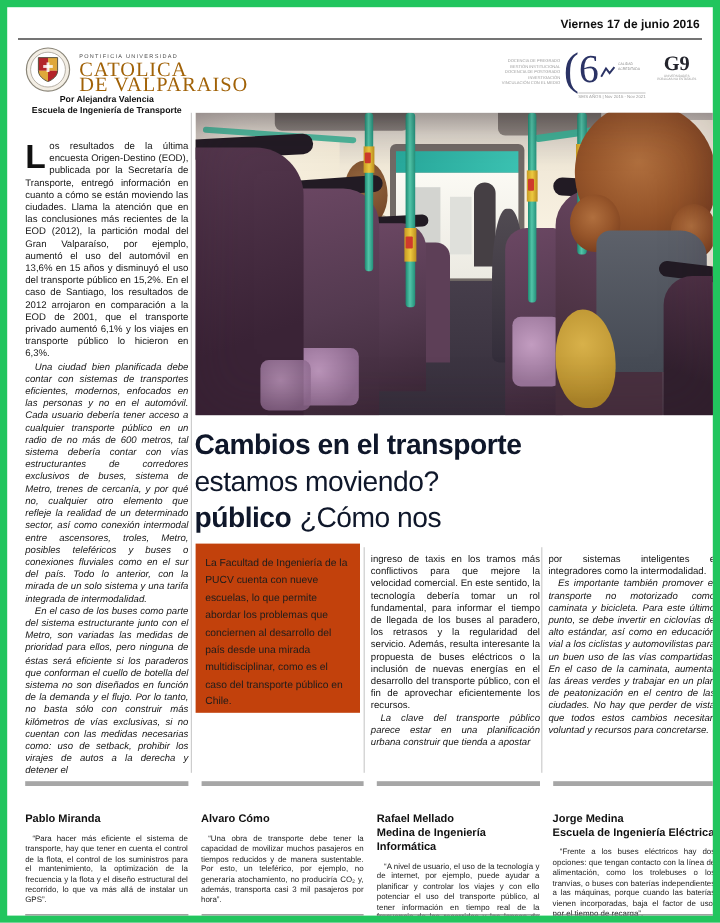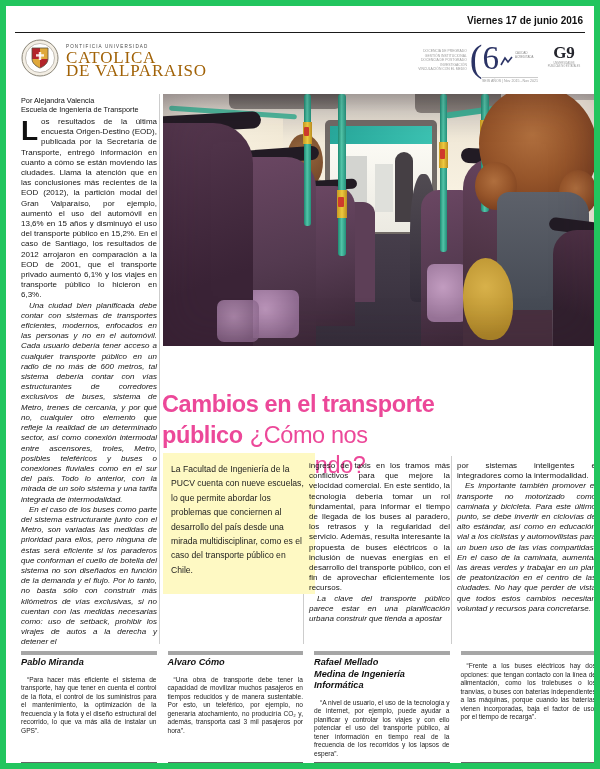--- a/index.html
+++ b/index.html
@@ -19,38 +19,38 @@
   .acc-small{text-align:right;font-size:3.4px;line-height:4.6px;color:#9a9a9a;margin-top:7px;}
   .acc-paren{font-family:"Liberation Serif",serif;font-size:38px;line-height:32px;color:#2b3365;margin-left:3px;}
   .acc-six{font-family:"Liberation Serif",serif;font-size:33px;line-height:33px;color:#2b3365;}
   .acc-mark{margin:11px 0 0 1px;}
   .acc-cal{width:23px;font-size:2.9px;line-height:3.8px;color:#8b8b8b;margin:10px 0 0 2px;}
   .acc-caption{font-size:3.6px;color:#999;border-top:1px solid #ccc;padding-top:1px;margin-top:2px;}
   .g9col{display:flex;flex-direction:column;align-items:center;margin-top:3px;}
   .g9{font-family:"Liberation Serif",serif;font-weight:bold;font-size:17px;line-height:16px;color:#23242c;}
   .g9sub{width:34px;font-size:2.6px;line-height:3.4px;color:#999;text-align:center;margin-top:1px;}
   
-  .byline{position:absolute;top:90px;left:15px;width:136px;text-align:left;font-size:7.3px;font-weight:normal;line-height:9.2px;color:#111;}
+  .byline{position:absolute;top:72px;left:15px;width:136px;text-align:center;font-size:7.3px;font-weight:bold;line-height:9.2px;color:#111;}
   .colbody{font-size:8px;line-height:10.2px;text-align:justify;color:#161616;}
   .colbody p{margin:0;}
   .colbody p.ind{text-indent:8px;font-style:italic;}
   .col1{position:absolute;top:111px;left:15px;width:136px;}
   .col3{position:absolute;top:455px;left:303px;width:141px;}
   .col4{position:absolute;top:455px;left:451px;width:139px;}
   .dc{float:left;font-size:28px;line-height:24px;font-weight:bold;padding:2px 3px 0 0;color:#111;}
   .vsep{position:absolute;width:1px;background:#cdcdcd;}
-  .headline{position:absolute;left:156px;top:349px;width:320px;font-size:23.5px;line-height:30.5px;letter-spacing:-.4px;font-weight:normal;color:#ec4899;margin-top:34px;}
+  .headline{position:absolute;left:156px;top:349px;width:320px;font-size:23.5px;line-height:30.5px;letter-spacing:-.4px;font-weight:normal;color:#0f172a;}
   .headline .b{font-weight:bold;}
   .headline .gap{margin-left:7px;}
-  .pq{position:absolute;left:157px;top:447px;width:152px;height:141px;background:#fef9c3;padding:9px 8px;font-size:8.6px;line-height:14.4px;color:#1c1c1c;}
+  .pq{position:absolute;left:157px;top:447px;width:137px;height:141px;background:#c2410c;padding:9px 8px;font-size:8.6px;line-height:14.4px;color:#1c1c1c;}
   
   .experts{position:absolute;left:15px;top:645px;width:575px;display:grid;grid-template-columns:repeat(4,1fr);gap:11px;}
   .card{position:relative;height:113px;}
   .cbar{height:4px;background:#a6a6a6;}
-  .cname{margin-top:2px;font-size:9.2px;font-weight:bold;line-height:11.6px;color:#111;font-style:italic;}
+  .cname{margin-top:22px;font-size:9.2px;font-weight:bold;line-height:11.6px;color:#111;}
   .cquote{margin-top:7px;font-size:6.6px;line-height:8.5px;text-align:justify;text-indent:6px;color:#222;}
   .crule{position:absolute;bottom:1px;left:0;right:0;height:1px;background:#666;}
   
   .photo{position:absolute;left:157px;top:88px;width:433px;height:252px;overflow:hidden;
          background:linear-gradient(180deg,#b5afa9 0%,#d9d3c9 7%,#f1e9d8 18%,#f8f1e1 38%,#e6d5c7 52%,#967f87 65%,#63505e 80%,#4d3d4b 100%);}
   .ph{position:absolute;}
   .seat{position:absolute;background:linear-gradient(165deg,#6b4763,#543a50 55%,#3d2939);}
   .handle{position:absolute;background:#221b24;border-radius:9px;}
   .pole{position:absolute;background:linear-gradient(90deg,#1e8a72,#52c4a8 45%,#23907a);border-radius:3px;}
   .band{position:absolute;left:-1px;right:-1px;background:linear-gradient(90deg,#c79a22,#edc93f 50%,#bd8f1e);}
@@ -196,22 +196,22 @@
     <div class="ph" style="left:334px;top:98px;width:92px;height:118px;background:linear-gradient(180deg,#5d616a,#454a54);border-radius:12px 22px 0 0;"></div>
     <div class="ph" style="left:300px;top:164px;width:50px;height:82px;background:radial-gradient(circle at 45% 35%,#d8b14a,#b28a28 80%);border-radius:45% 55% 40% 50%;"></div>
     <div class="handle" style="left:386px;top:126px;width:54px;height:13px;transform:rotate(7deg);"></div>
     <div class="seat" style="left:390px;top:136px;width:46px;height:116px;border-radius:24px 6px 0 0;background:linear-gradient(200deg,#503247,#31202e 70%);"></div>
 
     <div class="ph" style="left:0;top:0;right:0;bottom:0;box-shadow:inset 0 0 46px rgba(46,26,38,.28);"></div>
   </div>
 
   <h1 class="headline">
     <div><span class="b">Cambios en el transporte</span></div>
+    <div><span>estamos moviendo?</span></div>
     <div><span class="b">público</span><span class="gap">¿Cómo nos</span></div>
-    <div><span>estamos moviendo?</span></div>
   </h1>
 
   <div class="pq">La Facultad de Ingeniería de la PUCV cuenta con nueve escuelas, lo que permite abordar los problemas que conciernen al desarrollo del país desde una mirada multidisciplinar, como es el caso del transporte público en Chile.</div>
 
   <div class="col3 colbody">
     <p>ingreso de taxis en los tramos más conflictivos para que mejore la velocidad comercial. En este sentido, la tecnología debería tomar un rol fundamental, para informar el tiempo de llegada de los buses al paradero, los retrasos y la regularidad del servicio. Además, resulta interesante la propuesta de buses eléctricos o la inclusión de nuevas energías en el desarrollo del transporte público, con el fin de aprovechar eficientemente los recursos.</p>
     <p class="ind">La clave del transporte público parece estar en una planificación urbana construir que tienda a apostar</p>
   </div>
   <div class="col4 colbody">
     <p>por sistemas inteligentes e integradores como la intermodalidad.</p>
@@ -239,18 +239,22 @@
       <div class="cbar"></div>
       <div class="cname">
         <div>Rafael Mellado</div>
         <div>Medina de Ingeniería Informática</div>
       </div>
       <div class="cquote">“A nivel de usuario, el uso de la tecnología y de internet, por ejemplo, puede ayudar a planificar y controlar los viajes y con ello potenciar el uso del transporte público, al tener información en tiempo real de la frecuencia de los recorridos y los lapsos de espera”.</div>
       <div class="crule"></div>
     </div>
     <div class="card">
       <div class="cbar"></div>
+      <div class="cname">
+        <div>Jorge Medina</div>
+        <div>Escuela de Ingeniería Eléctrica</div>
+      </div>
       <div class="cquote">“Frente a los buses eléctricos hay dos opciones: que tengan contacto con la línea de alimentación, como los trolebuses o los tranvías, o buses con baterías independientes a las máquinas, porque cuando las baterías vienen incorporadas, baja el factor de uso, por el tiempo de recarga”.</div>
       <div class="crule"></div>
     </div>
   </div>
 
 </div>
 
 </body></html>

